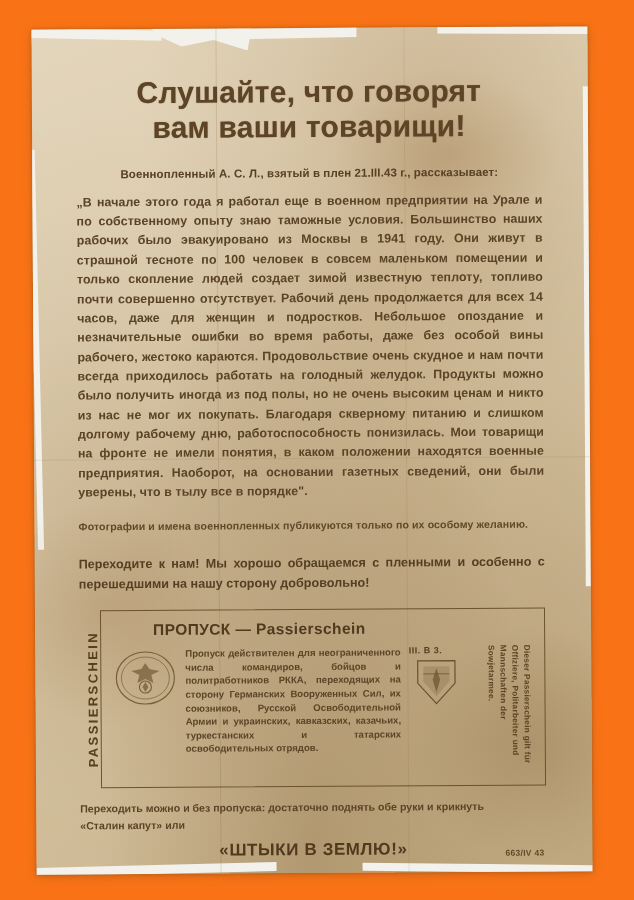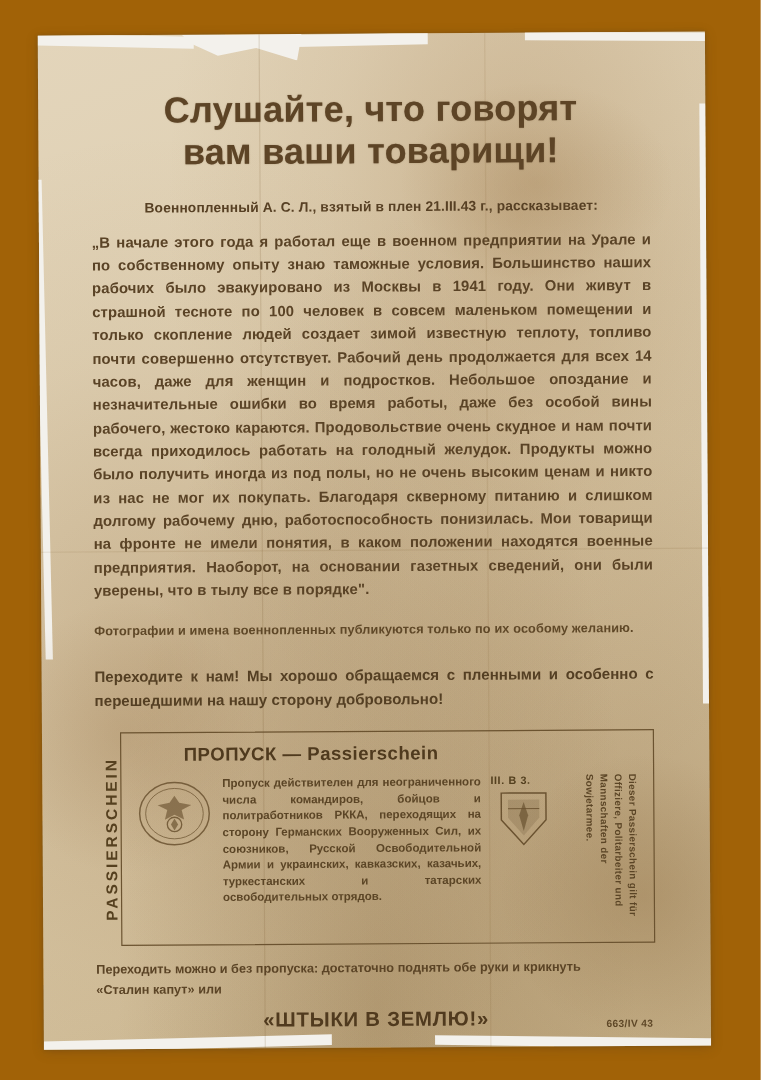--- a/index.html
+++ b/index.html
@@ -11,21 +11,21 @@
     width: 634px;
     height: 900px;
     overflow: hidden;
     font-family: "Liberation Sans", sans-serif;
   }
 
   #scan {
     position: relative;
     width: 634px;
     height: 900px;
-    background: #a16207;
+    background: #f97316;
   }
 
   
   #leaflet {
     position: absolute;
     left: 34px;
     top: 28px;
     width: 556px;
     height: 845px;
     background:

